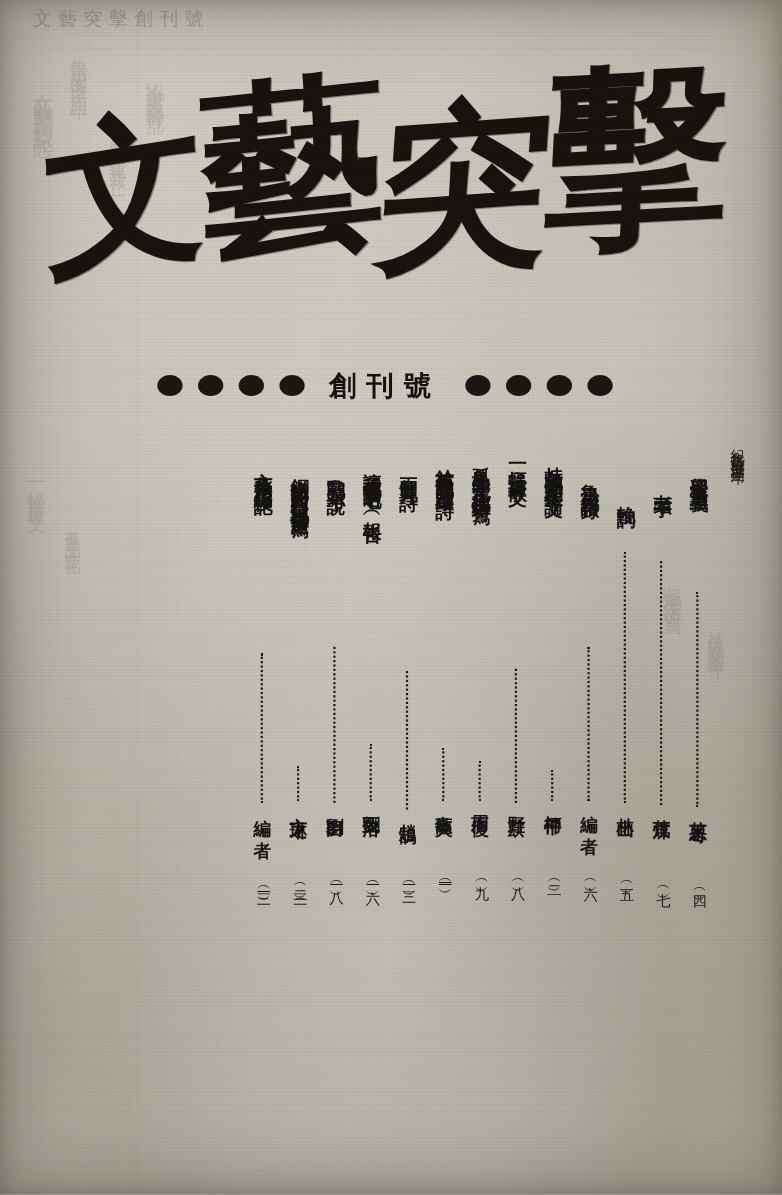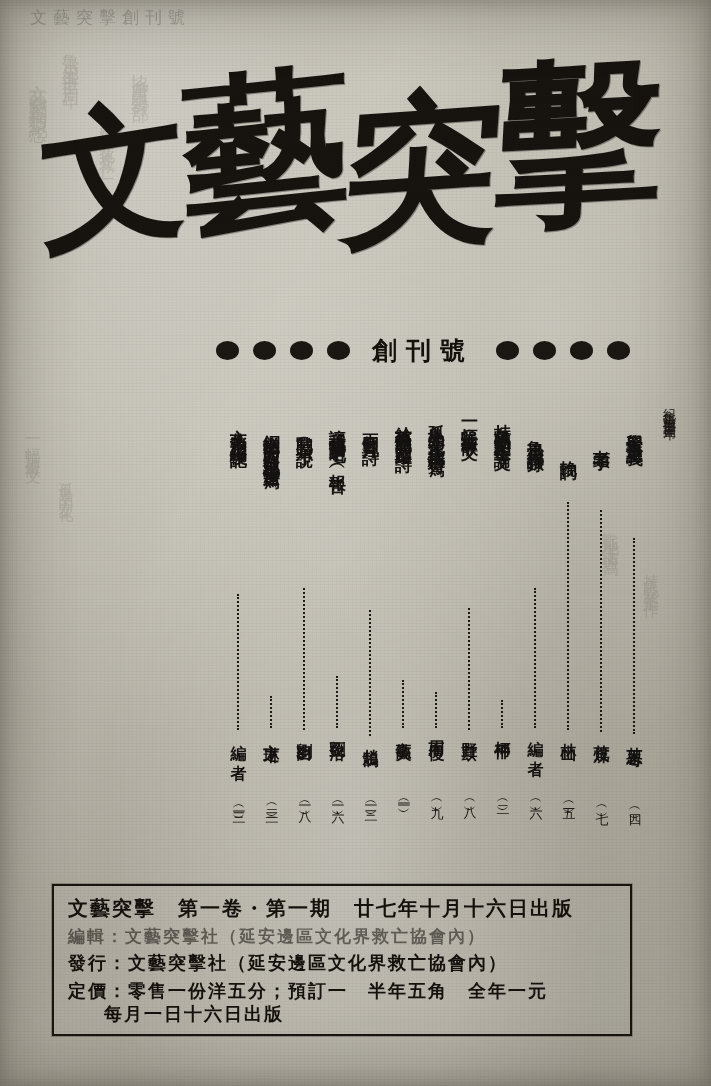--- a/index.html
+++ b/index.html
@@ -86,21 +86,21 @@
 
   
   #issue-line {
     position: absolute;
     left: 70px;
     top: 332px;
     width: 560px;
     height: 36px;
     display: flex;
     align-items: center;
-    justify-content: flex-end;
+    justify-content: center;
     gap: 14px;
   }
   #issue-line .dot {
     width: 23px;
     height: 19px;
     border-radius: 50%;
     background: #1a1713;
   }
   #issue-line .issue-text {
     font-family: "DejaVu Serif", serif;
@@ -354,23 +354,16 @@
 
     <div class="toc-col">
       <div class="vtext" style="top:18px;">文藝消息・編後記</div>
       <div class="leader" style="top:196px; height:136px;"></div>
       <div class="vauthor" style="top:334px;">編　者</div>
       <div class="vnote" style="top:402px;">（三一）</div>
     </div>
 
   </div>
 
-  <div id="imprint">
-    <div class="line l1">文藝突擊　第一卷・第一期　廿七年十月十六日出版</div>
-    <div class="line l2">編輯：文藝突擊社（延安邊區文化界救亡協會內）</div>
-    <div class="line l3">發行：文藝突擊社（延安邊區文化界救亡協會內）</div>
-    <div class="line l4">定價：零售一份洋五分；預訂一　半年五角　全年一元</div>
-    <div class="line l5">每月一日十六日出版</div>
-  </div>
 
   <div id="grain"></div>
   <div id="vignette"></div>
 </div>
 
 </body></html>

